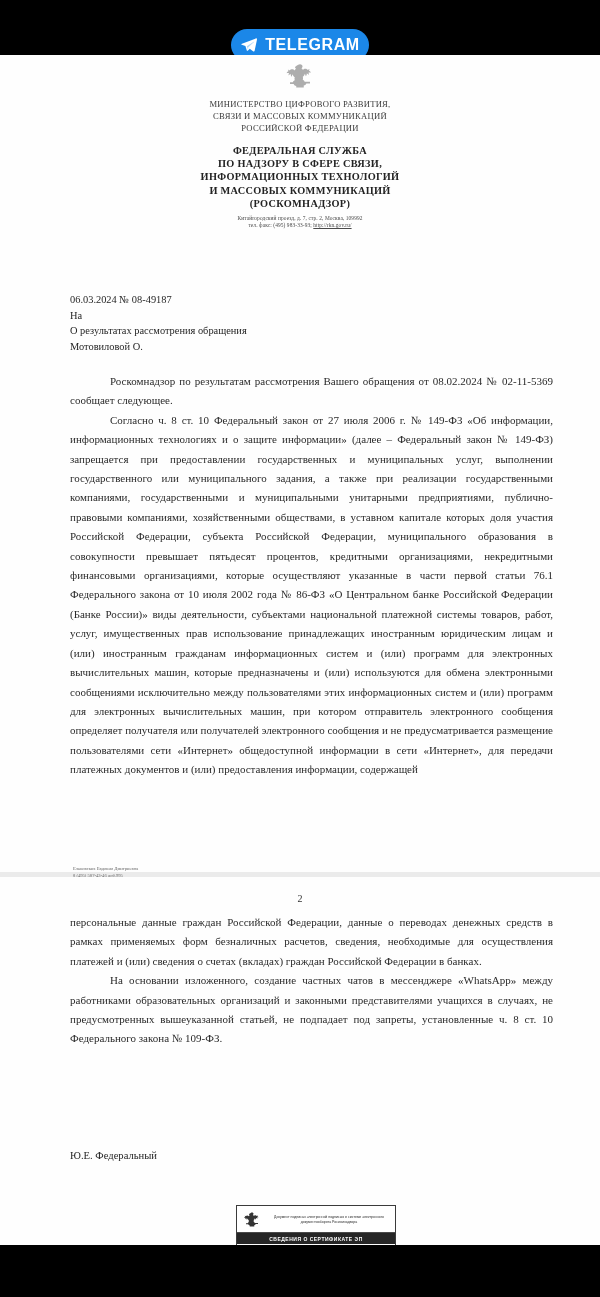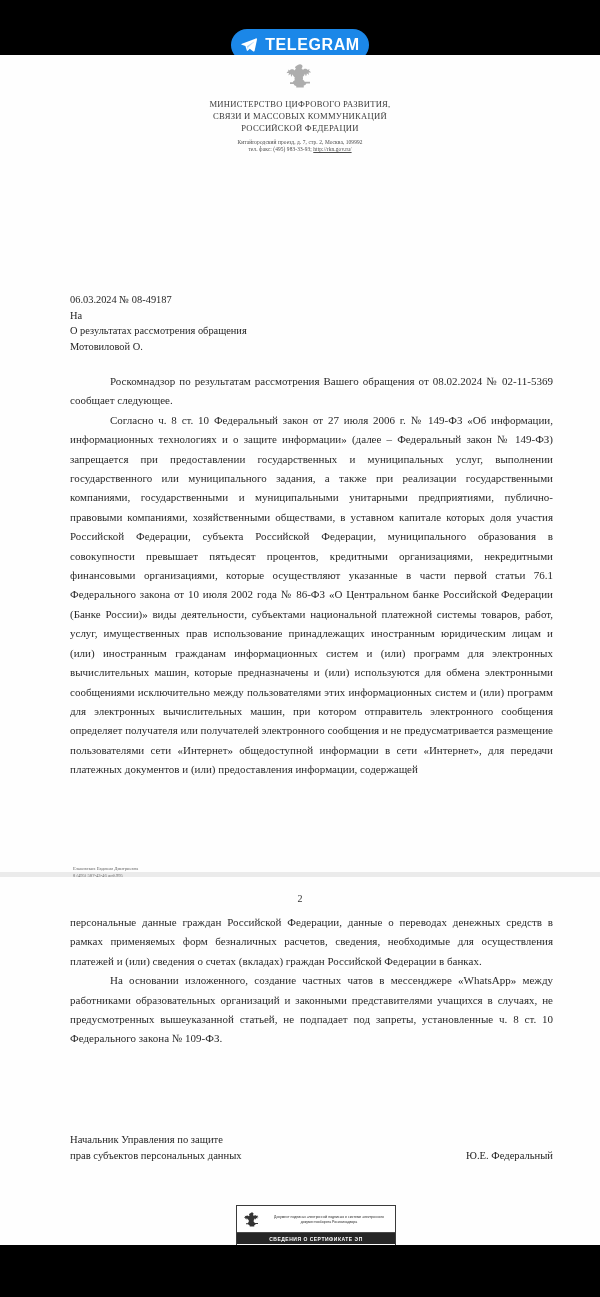--- a/index.html
+++ b/index.html
@@ -256,20 +256,27 @@
       <svg class="coat" viewBox="0 0 40 36">
         <g fill="#6b6b6b">
           <path d="M20 4c2 0 3 1.2 3 2.6 0 1-.6 1.7-1.3 2.1.9.5 1.5 1.3 1.8 2.2.6-1 1.7-1.6 3-1.6 1.4 0 2.3.7 2.8 1.5.5-.7 1.4-1.1 2.3-.9-.5.5-.8 1.1-.8 1.8 1.1.3 2 1.2 2.2 2.4-1-.5-2-.5-2.9-.1.6.8.8 1.8.5 2.7-.6-.9-1.5-1.5-2.5-1.7.2 1.3-.3 2.6-1.3 3.4.1-1.2-.3-2.3-1.1-3.1-.2 1.5-1.1 2.8-2.4 3.5.5 1.2.5 2.6-.1 3.8 1.1.3 2 1.1 2.4 2.2H32v2.1h-4.4c-.5 1.3-1.7 2.3-3.1 2.5v2.4h-9V30c-1.4-.2-2.6-1.2-3.1-2.5H8v-2.1h3.4c.4-1.1 1.3-1.9 2.4-2.2-.6-1.2-.6-2.6-.1-3.8-1.3-.7-2.2-2-2.4-3.5-.8.8-1.2 1.9-1.1 3.1-1-.8-1.5-2.1-1.3-3.4-1 .2-1.9.8-2.5 1.7-.3-.9-.1-1.9.5-2.7-.9-.4-1.9-.4-2.9.1.2-1.2 1.1-2.1 2.2-2.4 0-.7-.3-1.3-.8-1.8.9-.2 1.8.2 2.3.9.5-.8 1.4-1.5 2.8-1.5 1.3 0 2.4.6 3 1.6.3-.9.9-1.7 1.8-2.2-.7-.4-1.3-1.1-1.3-2.1C17 5.2 18 4 20 4z"></path>
         </g>
       </svg>
       <div>
         <div class="min-line">МИНИСТЕРСТВО ЦИФРОВОГО РАЗВИТИЯ,</div>
         <div class="min-line">СВЯЗИ И МАССОВЫХ КОММУНИКАЦИЙ</div>
         <div class="min-line">РОССИЙСКОЙ ФЕДЕРАЦИИ</div>
       </div>
+      <div class="fs-block">
+        <div>ФЕДЕРАЛЬНАЯ СЛУЖБА</div>
+        <div>ПО НАДЗОРУ В СФЕРЕ СВЯЗИ,</div>
+        <div>ИНФОРМАЦИОННЫХ ТЕХНОЛОГИЙ</div>
+        <div>И МАССОВЫХ КОММУНИКАЦИЙ</div>
+        <div>(РОСКОМНАДЗОР)</div>
+      </div>
       <div class="addr">
         <div>Китайгородский проезд, д. 7, стр. 2, Москва, 109992</div>
         <div>
           <span>тел. факс: (495) 983-33-93; </span><span class="url">http://rkn.gov.ru/</span>
         </div>
       </div>
     </div>
 
     <div class="refblock">
       <div>06.03.2024 № 08-49187</div>
@@ -293,22 +300,20 @@
 
   <div class="page page-2">
     <div class="pageno">2</div>
 
     <div class="body-text-2">
       <p class="noind">персональные данные граждан Российской Федерации, данные о переводах денежных средств в рамках применяемых форм безналичных расчетов, сведения, необходимые для осуществления платежей и (или) сведения о счетах (вкладах) граждан Российской Федерации в банках.</p>
       <p>На основании изложенного, создание частных чатов в мессенджере «WhatsApp» между работниками образовательных организаций и законными представителями учащихся в случаях, не предусмотренных вышеуказанной статьей, не подпадает под запреты, установленные ч. 8 ст. 10 Федерального закона № 109-ФЗ.</p>
     </div>
 
     <div class="signature">
-      <div class="sig-left">Начальник Управления по защите
-прав субъектов персональных данных</div>
       <div class="sig-name">Ю.Е. Федеральный</div>
     </div>
 
     <div class="stamp">
       <div class="stamp-top">
         <svg class="stamp-coat" viewBox="0 0 40 36">
           <g fill="#111111">
             <path d="M20 4c2 0 3 1.2 3 2.6 0 1-.6 1.7-1.3 2.1.9.5 1.5 1.3 1.8 2.2.6-1 1.7-1.6 3-1.6 1.4 0 2.3.7 2.8 1.5.5-.7 1.4-1.1 2.3-.9-.5.5-.8 1.1-.8 1.8 1.1.3 2 1.2 2.2 2.4-1-.5-2-.5-2.9-.1.6.8.8 1.8.5 2.7-.6-.9-1.5-1.5-2.5-1.7.2 1.3-.3 2.6-1.3 3.4.1-1.2-.3-2.3-1.1-3.1-.2 1.5-1.1 2.8-2.4 3.5.5 1.2.5 2.6-.1 3.8 1.1.3 2 1.1 2.4 2.2H32v2.1h-4.4c-.5 1.3-1.7 2.3-3.1 2.5v2.4h-9V30c-1.4-.2-2.6-1.2-3.1-2.5H8v-2.1h3.4c.4-1.1 1.3-1.9 2.4-2.2-.6-1.2-.6-2.6-.1-3.8-1.3-.7-2.2-2-2.4-3.5-.8.8-1.2 1.9-1.1 3.1-1-.8-1.5-2.1-1.3-3.4-1 .2-1.9.8-2.5 1.7-.3-.9-.1-1.9.5-2.7-.9-.4-1.9-.4-2.9.1.2-1.2 1.1-2.1 2.2-2.4 0-.7-.3-1.3-.8-1.8.9-.2 1.8.2 2.3.9.5-.8 1.4-1.5 2.8-1.5 1.3 0 2.4.6 3 1.6.3-.9.9-1.7 1.8-2.2-.7-.4-1.3-1.1-1.3-2.1C17 5.2 18 4 20 4z"></path>
           </g>
         </svg>

